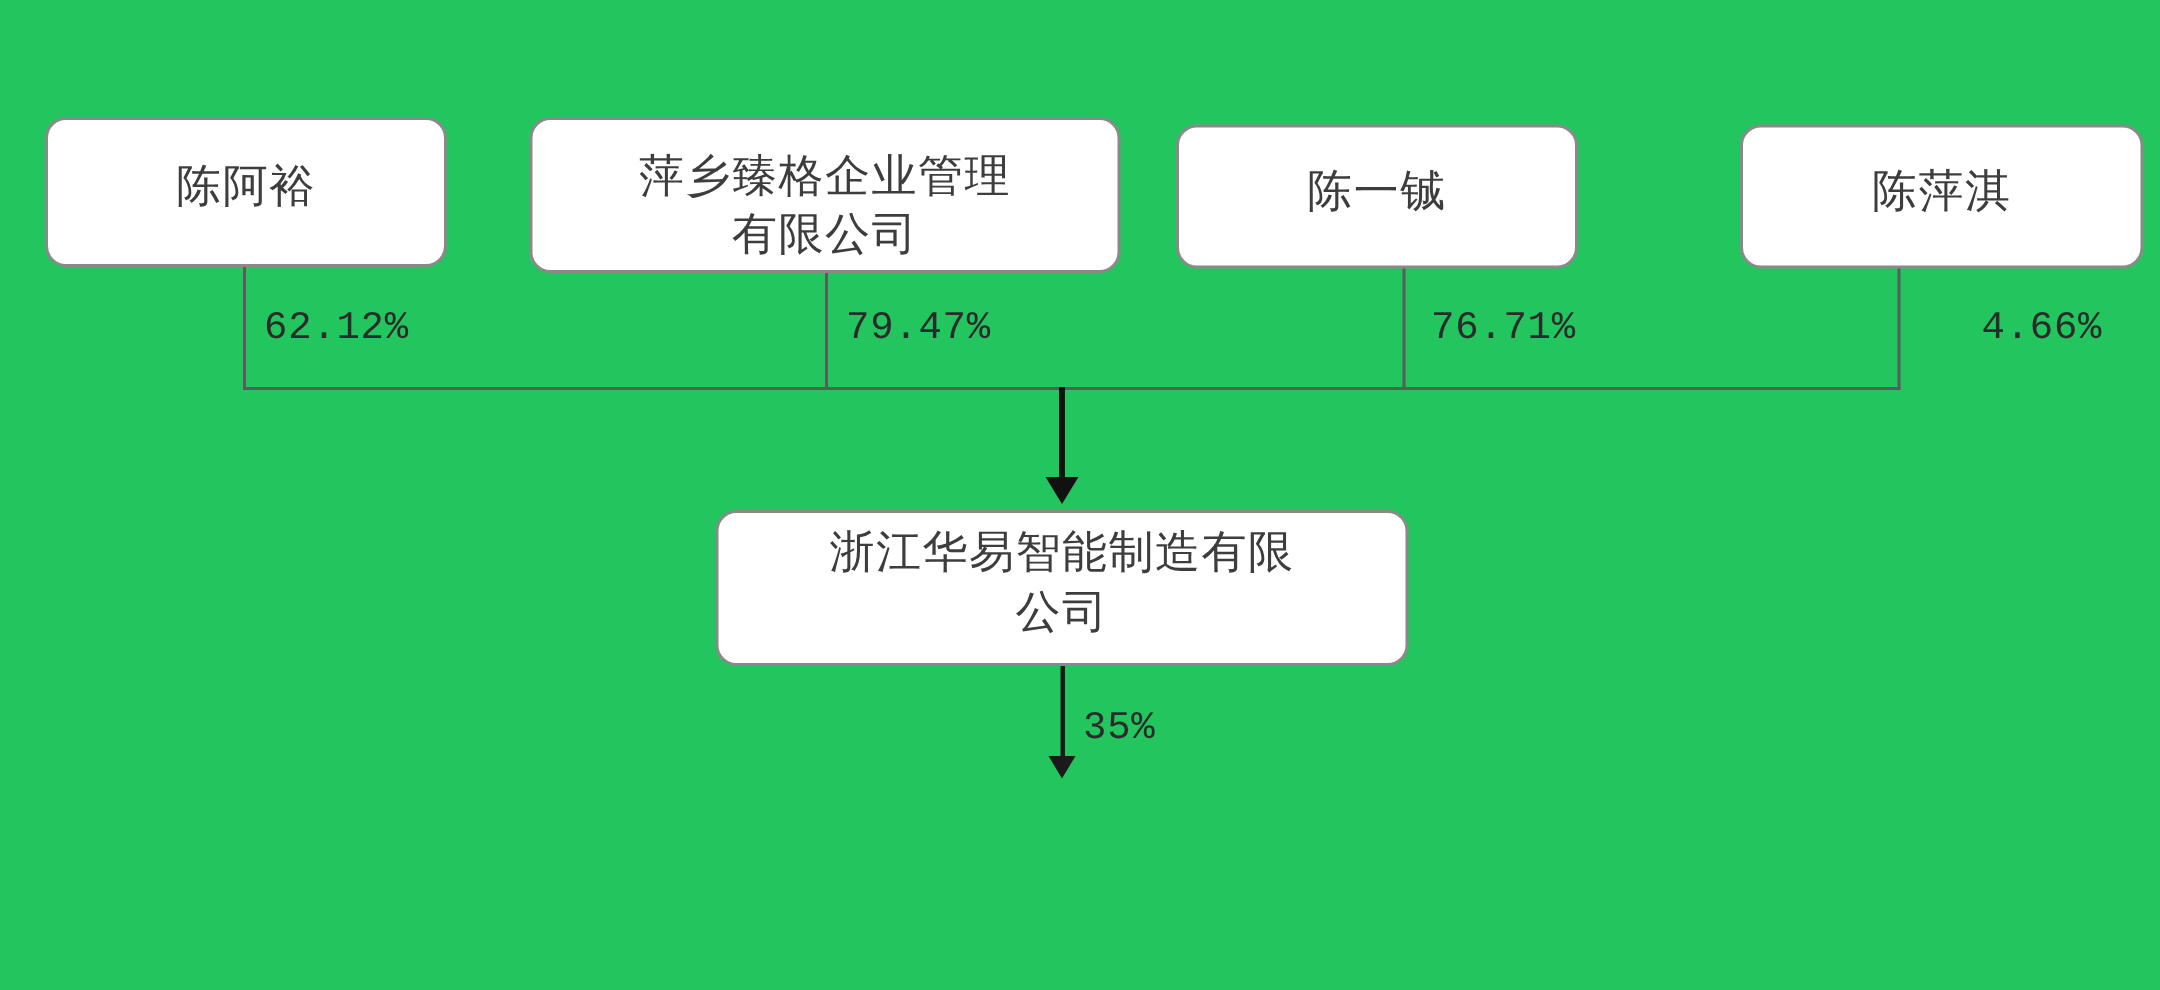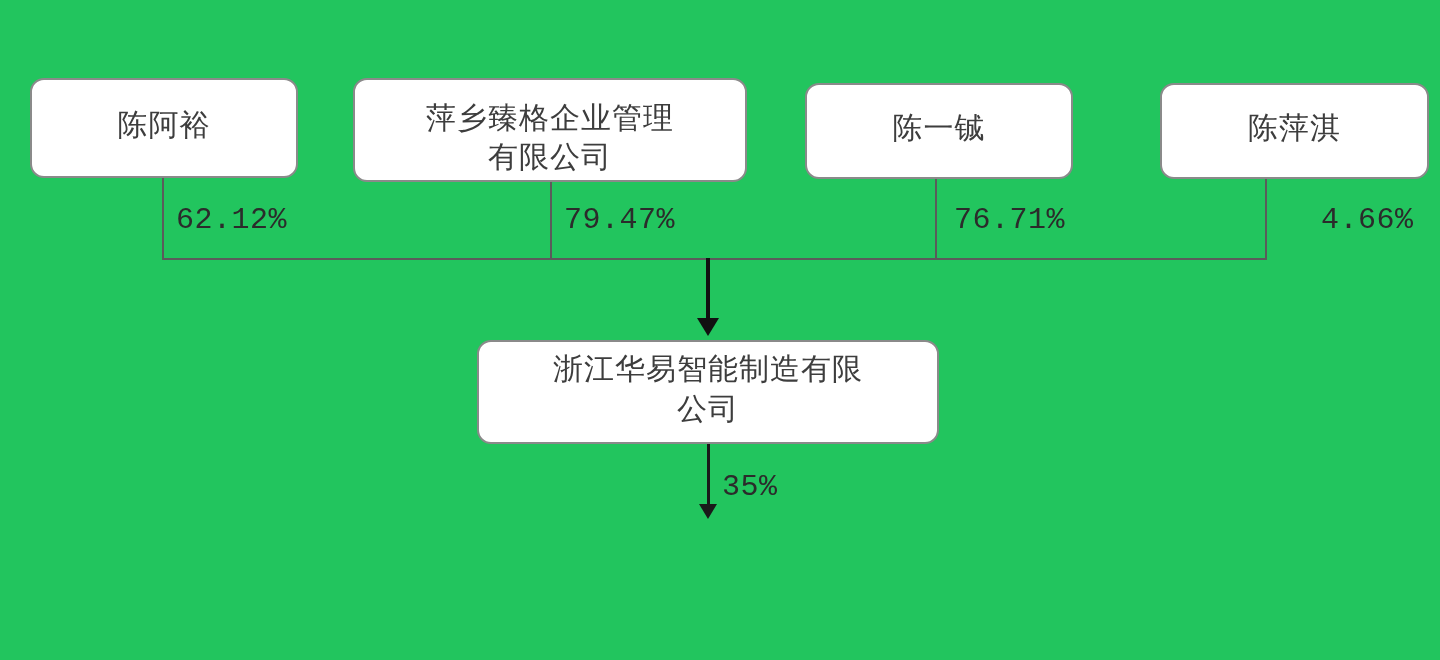--- a/index.html
+++ b/index.html
@@ -31,35 +31,35 @@
   .node-label {
     display: block;
     width: 92%;
     line-height: 1.32;
     font-size: 30px;
     white-space: pre-wrap;
   }
   
   #node-chen-ayu      { left: 30px;   top: 78px;  width: 268px; height: 100px; }
   #node-pingxiang     { left: 353px;  top: 78px;  width: 394px; height: 104px; align-items: flex-end; }
-  #node-chen-yicheng  { left: 805px;  top: 83px;  width: 268px; height: 96px;  }
+  #node-chen-yicheng  { left: 784px;  top: 83px;  width: 268px; height: 96px;  }
   #node-chen-pingqi   { left: 1130px; top: 83px;  width: 269px; height: 96px; margin-left: 30px;  }
   #node-zhejiang      { left: 477px;  top: 340px; width: 462px; height: 104px; }
   #node-anhui         { left: 477px;  top: 522px; width: 462px; height: 104px; }
 
   .edge {
     position: absolute;
     background: #5b5b5b;
   }
   .v-line { width: 2px; }
   .h-line { height: 2px; }
 
   .pct {
     position: absolute;
-    font-size: 30px;
+    font-size: 26px;
     color: #2b2b2b;
     letter-spacing: 0.5px;
     white-space: nowrap;
   }
 
   .arrow-shaft {
     position: absolute;
     width: 4px;
     background: #111111;
   }

